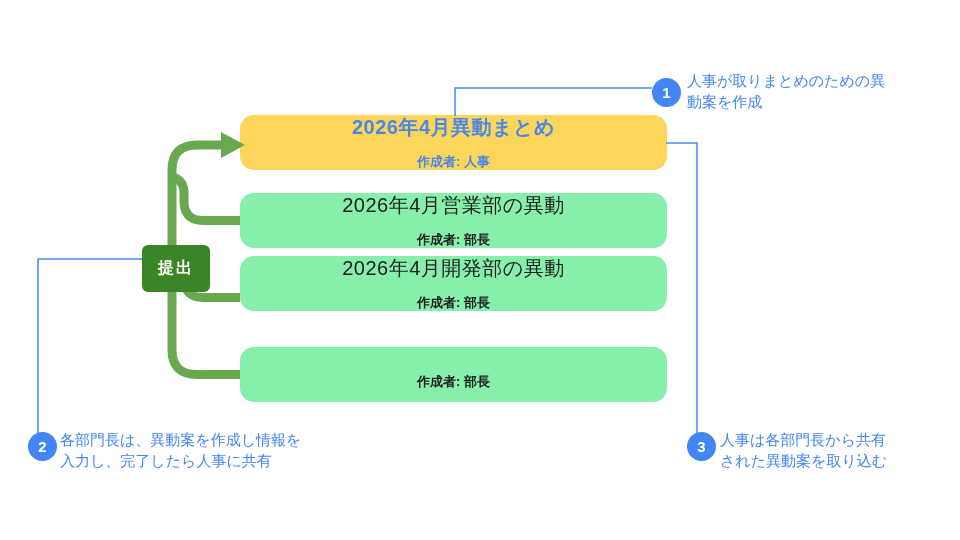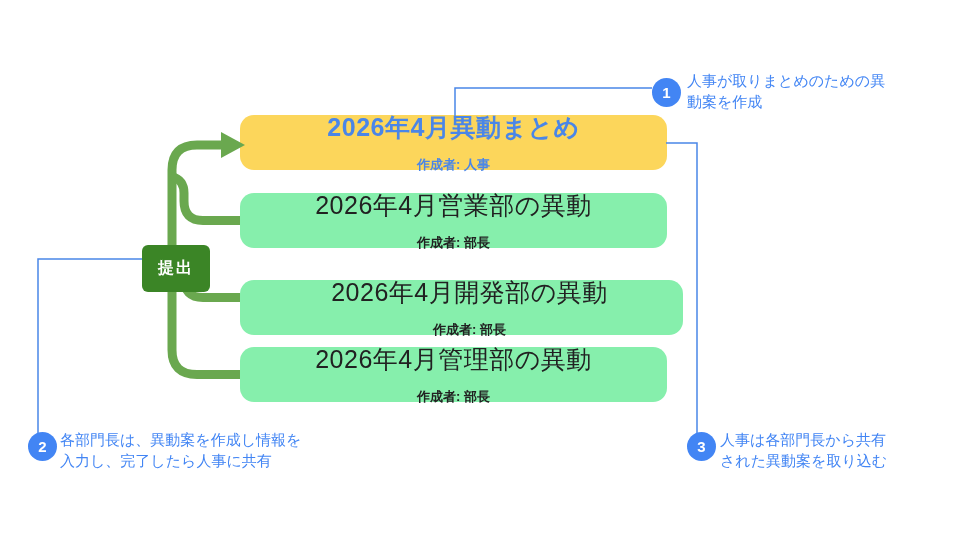--- a/index.html
+++ b/index.html
@@ -3,31 +3,31 @@
 <meta charset="utf-8">
 <style>
   html,body{margin:0;padding:0;background:#ffffff;}
   body{font-family:"Liberation Sans","DejaVu Sans",sans-serif;}
   .canvas{position:relative;width:960px;height:540px;background:#ffffff;overflow:hidden;}
 
   
   .doc-box{position:absolute;left:240px;width:427px;height:55px;border-radius:14px;
     display:flex;flex-direction:column;align-items:center;justify-content:center;
     text-align:center;line-height:1.18;}
-  .doc-box .title{font-size:25px;letter-spacing:.5px;}
+  .doc-box .title{font-size:20px;letter-spacing:.5px;}
   .doc-box .subtitle{font-size:13px;margin-top:15px;}
   .box-primary{background:#FCD65B;}
   .box-primary .title{color:#4A86E8;font-weight:bold;}
   .box-primary .subtitle{color:#4A86E8;font-weight:bold;}
   .box-plain{background:#86efac;}
   .box-plain .title{color:#212121;font-weight:400;}
   .box-plain .subtitle{color:#212121;font-weight:700;}
   #box-0{top:115px;}
   #box-1{top:193px;}
-  #box-2{top:280px;padding-left:16px;}
+  #box-2{top:256px;}
   #box-3{top:347px;}
 
   
   svg.connectors{position:absolute;left:0;top:0;z-index:2;}
 
   
   .flow-label{position:absolute;left:142px;top:245px;min-width:68px;height:47px;z-index:3;
     background:#3B8526;border-radius:6px;color:#ffffff;font-size:16px;font-weight:bold;
     display:flex;align-items:center;justify-content:center;letter-spacing:2px;box-sizing:border-box;
     padding:0 10px;}
@@ -57,21 +57,20 @@
   </div>
   <div class="doc-box box-plain" id="box-1">
     <div class="title">2026年4月営業部の異動</div>
     <div class="subtitle">作成者: 部長</div>
   </div>
   <div class="doc-box box-plain" id="box-2">
     <div class="title">2026年4月開発部の異動</div>
     <div class="subtitle">作成者: 部長</div>
   </div>
   <div class="doc-box box-plain" id="box-3">
-    <div class="title">2026年4月管理部の異動</div>
     <div class="subtitle">作成者: 部長</div>
   </div>
 
   <svg class="connectors" width="960" height="540" viewBox="0 0 960 540">
 
     <polyline points="652,88 455,88 455,116" fill="none" stroke="#4A86E8" stroke-width="1.5"></polyline>
     <polyline points="142,259 38,259 38,434" fill="none" stroke="#4A86E8" stroke-width="1.5"></polyline>
     <polyline points="666,143 697,143 697,434" fill="none" stroke="#4A86E8" stroke-width="1.5"></polyline>
 
     <path d="M 240 374.5 H 197 Q 172 374.5 172 350 V 170 Q 172 145 197 145 H 224" fill="none" stroke="#6AA84F" stroke-width="9"></path>

